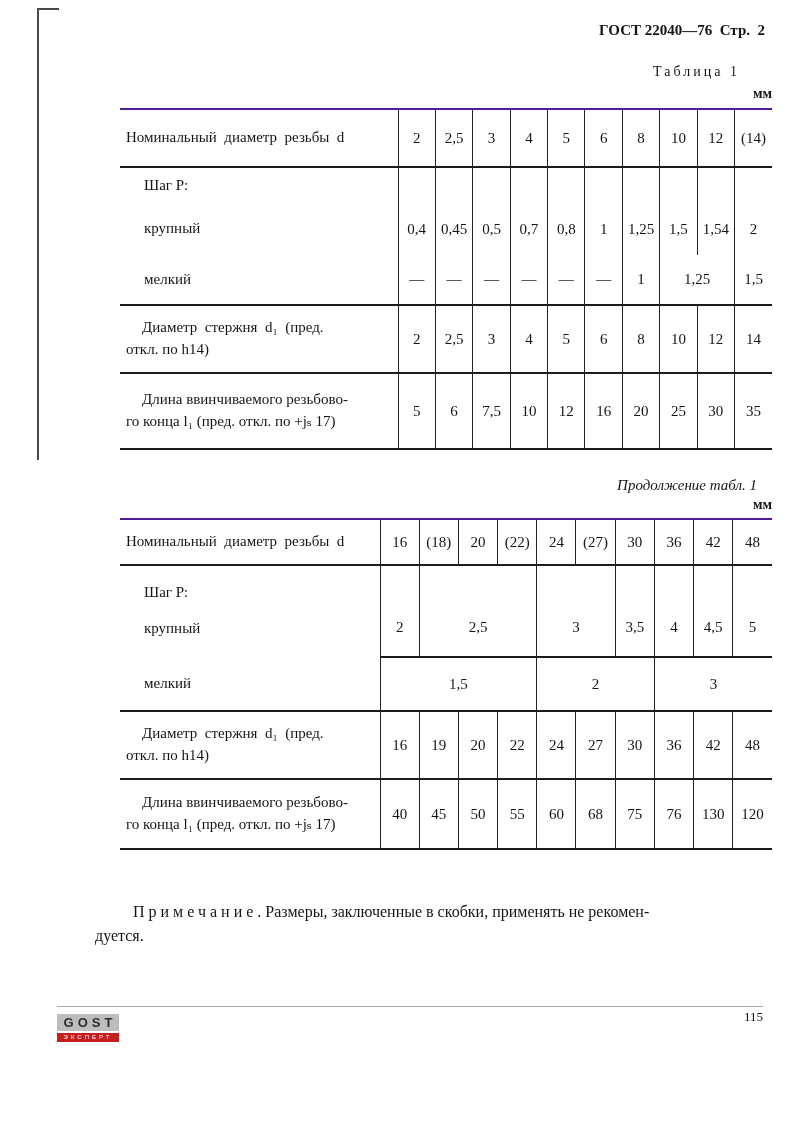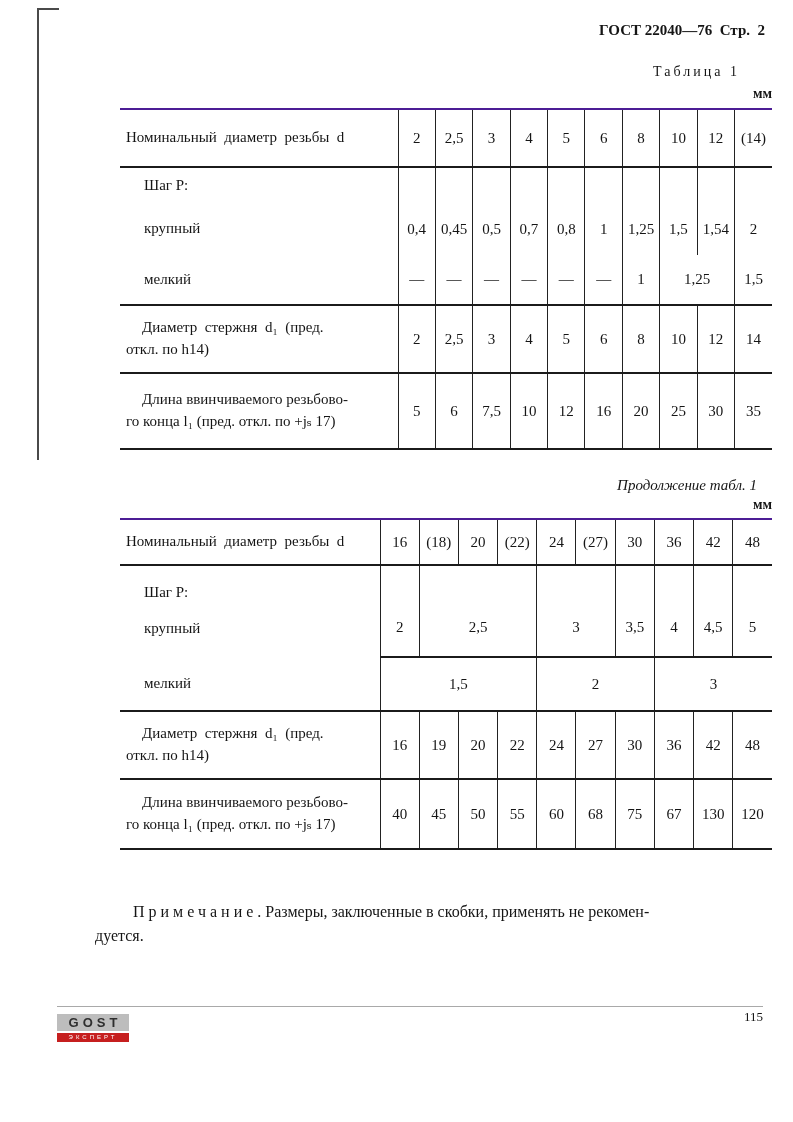--- a/index.html
+++ b/index.html
@@ -57,21 +57,21 @@
   #table2 tr.rod{height:68px;}
   #table2 tr.length{height:70px;}
   #table2 tr.step-coarse td.lbl{vertical-align:top;padding-top:16px;}
   #table2 tr.step-coarse td.lbl div + div{margin-top:14px;}
   #table2 tr.step-coarse td.val{vertical-align:bottom;padding-bottom:20px;}
 
   .note{position:absolute;top:884px;left:95px;width:672px;font-size:16px;line-height:1.5;text-indent:38px;}
   .lsp{letter-spacing:4px;}
 
   .footer-rule{position:absolute;top:1006px;left:57px;width:706px;border-top:1px solid #a9a9a9;}
-  .logo{position:absolute;left:57px;top:1014px;width:72px;font-family:"Liberation Sans",sans-serif;}
+  .logo{position:absolute;left:57px;top:1014px;width:62px;font-family:"Liberation Sans",sans-serif;}
   .logo-top{background:#bdbdbd;color:#2e2e2e;font-weight:bold;font-size:13px;letter-spacing:4px;text-align:center;padding:1px 0 1px 4px;}
   .logo-bottom{background:#c61f1f;color:#ffffff;font-size:6px;letter-spacing:3px;text-align:center;height:9px;line-height:9px;margin-top:2px;overflow:hidden;}
   .footer-text{position:absolute;left:132px;top:1017px;width:560px;font-family:"Liberation Sans",sans-serif;font-size:10px;color:#3c3c3c;line-height:1.45;}
   .page-num{position:absolute;right:30px;top:1009px;font-size:13px;}
 </style>
 </head>
 <body>
 
 <div class="sheet">
 
@@ -267,21 +267,21 @@
             <div>Длина ввинчиваемого резьбово-</div>
             <div>го конца l₁ (пред. откл. по +jₛ 17)</div>
           </td>
           <td class="val">40</td>
           <td class="val">45</td>
           <td class="val">50</td>
           <td class="val">55</td>
           <td class="val">60</td>
           <td class="val">68</td>
           <td class="val">75</td>
-          <td class="val">67</td>
+          <td class="val">76</td>
           <td class="val">130</td>
           <td class="val">120</td>
         </tr>
       </tbody>
   </table>
 
   <p class="note"><span class="lsp">Примечание</span><span>. Размеры, заключенные в скобки, применять не рекомен-</span><br><span>дуется.</span></p>
 
   <div class="footer-rule"></div>
 

